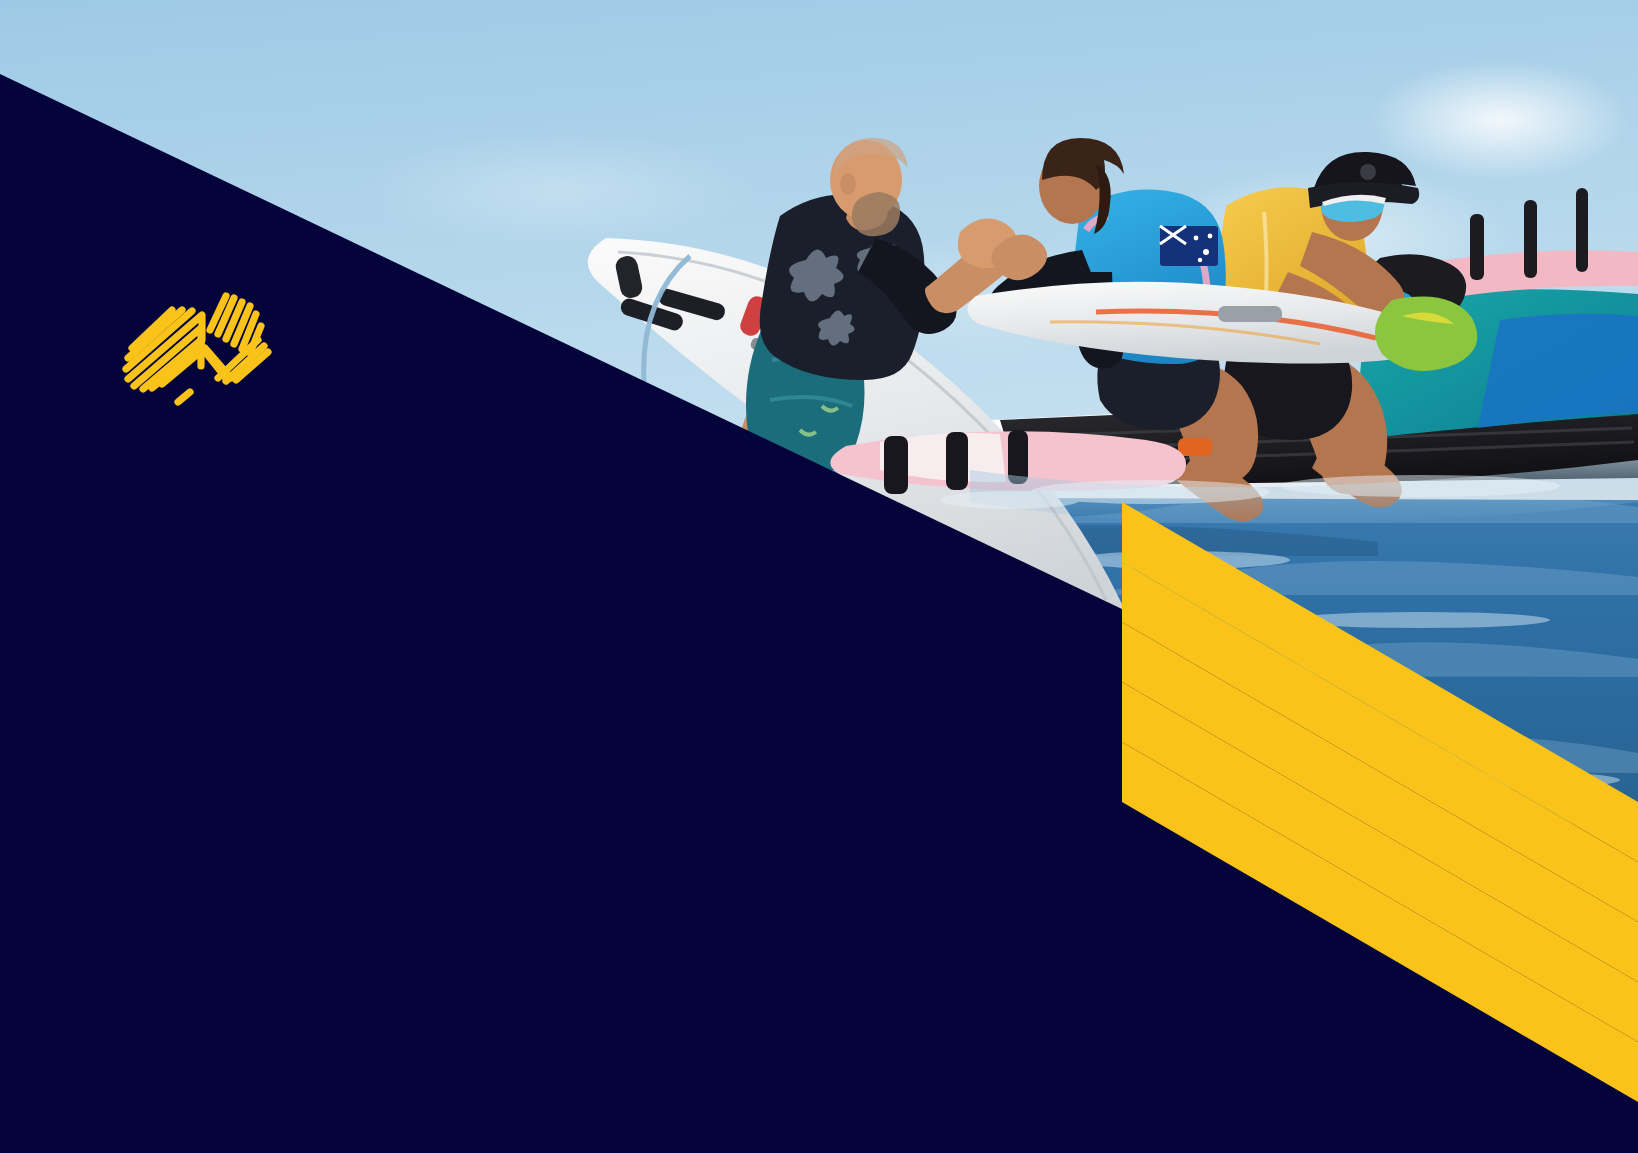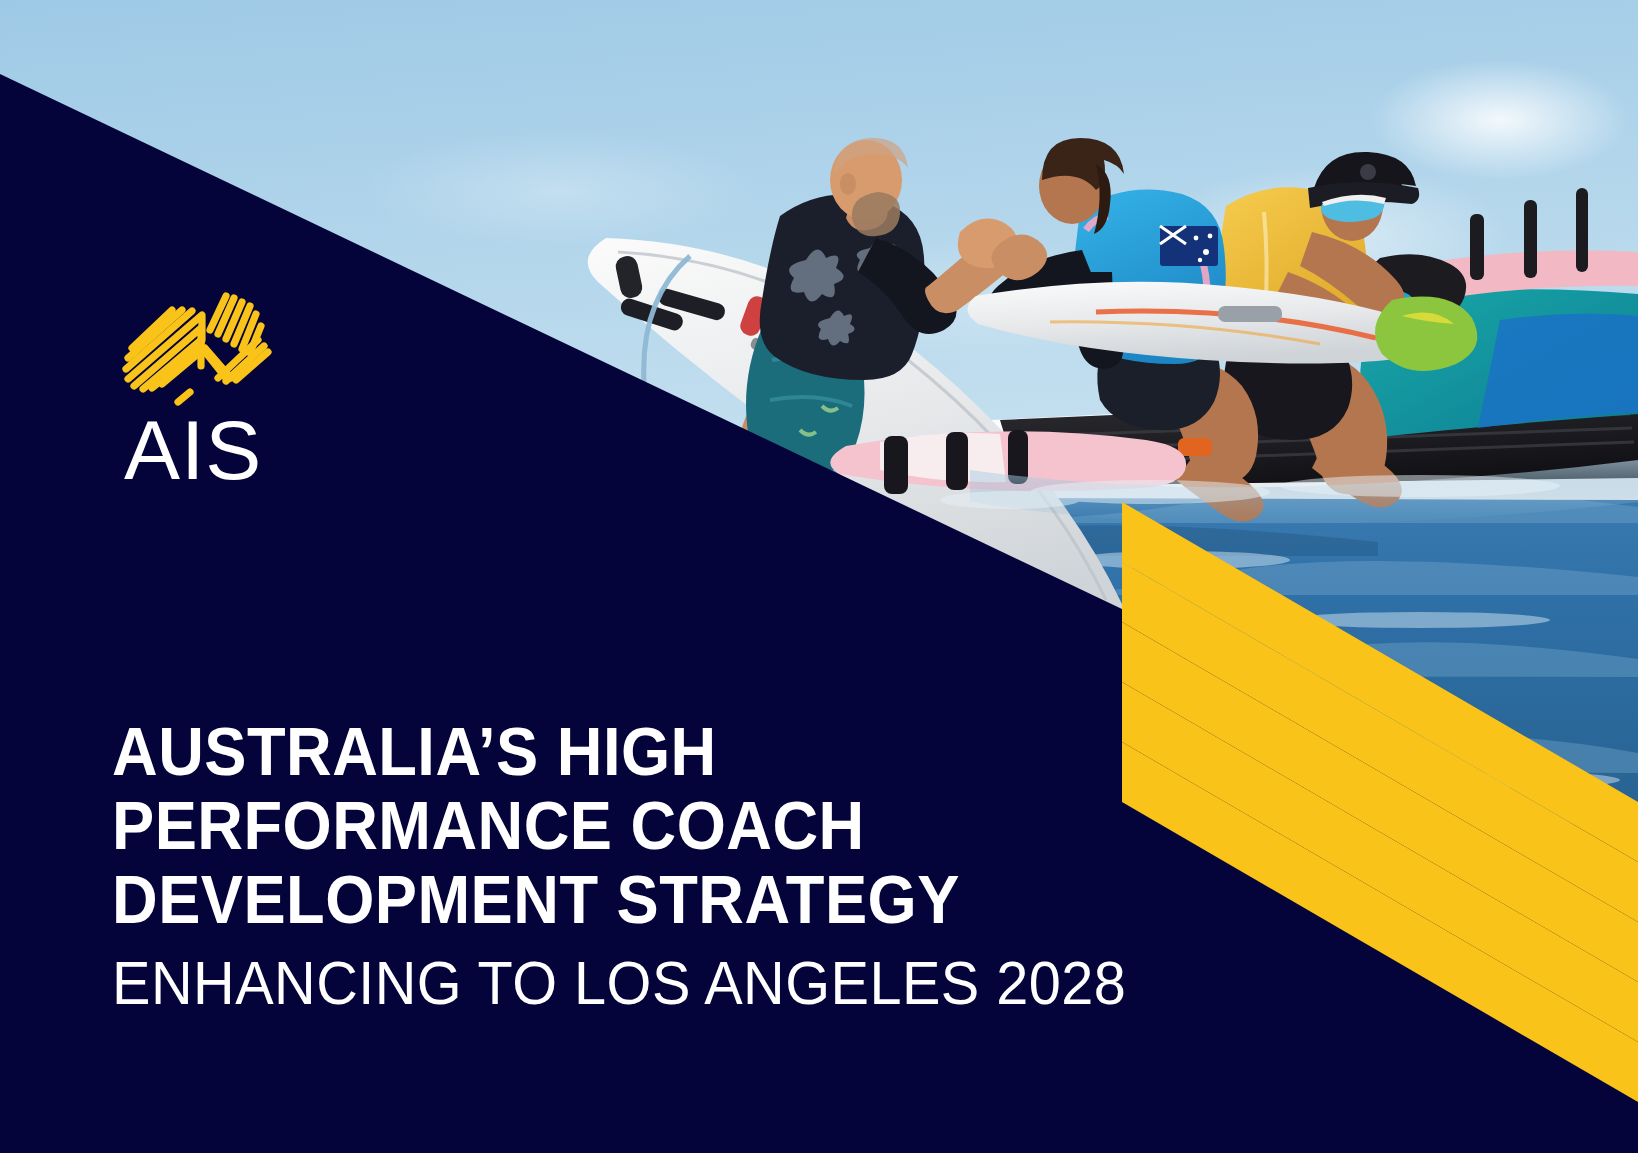--- a/index.html
+++ b/index.html
@@ -374,23 +374,16 @@
           <path d="M144 71 L155 44"></path>
 
           <path d="M112 96 L152 58"></path>
           <path d="M120 99 L158 64"></path>
           <path d="M130 98 L162 70"></path>
 
           <path d="M72 120 L84 110"></path>
         </g>
       </svg>
     </div>
-    <div id="logo-word">AIS</div>
   </div>
 
-  <div id="title-block">
-    <div class="title-line">AUSTRALIA’S HIGH</div>
-    <div class="title-line">PERFORMANCE COACH</div>
-    <div class="title-line">DEVELOPMENT STRATEGY</div>
-    <div id="subtitle">ENHANCING TO LOS ANGELES 2028</div>
-  </div>
 
 </div>
 
 </body></html>

